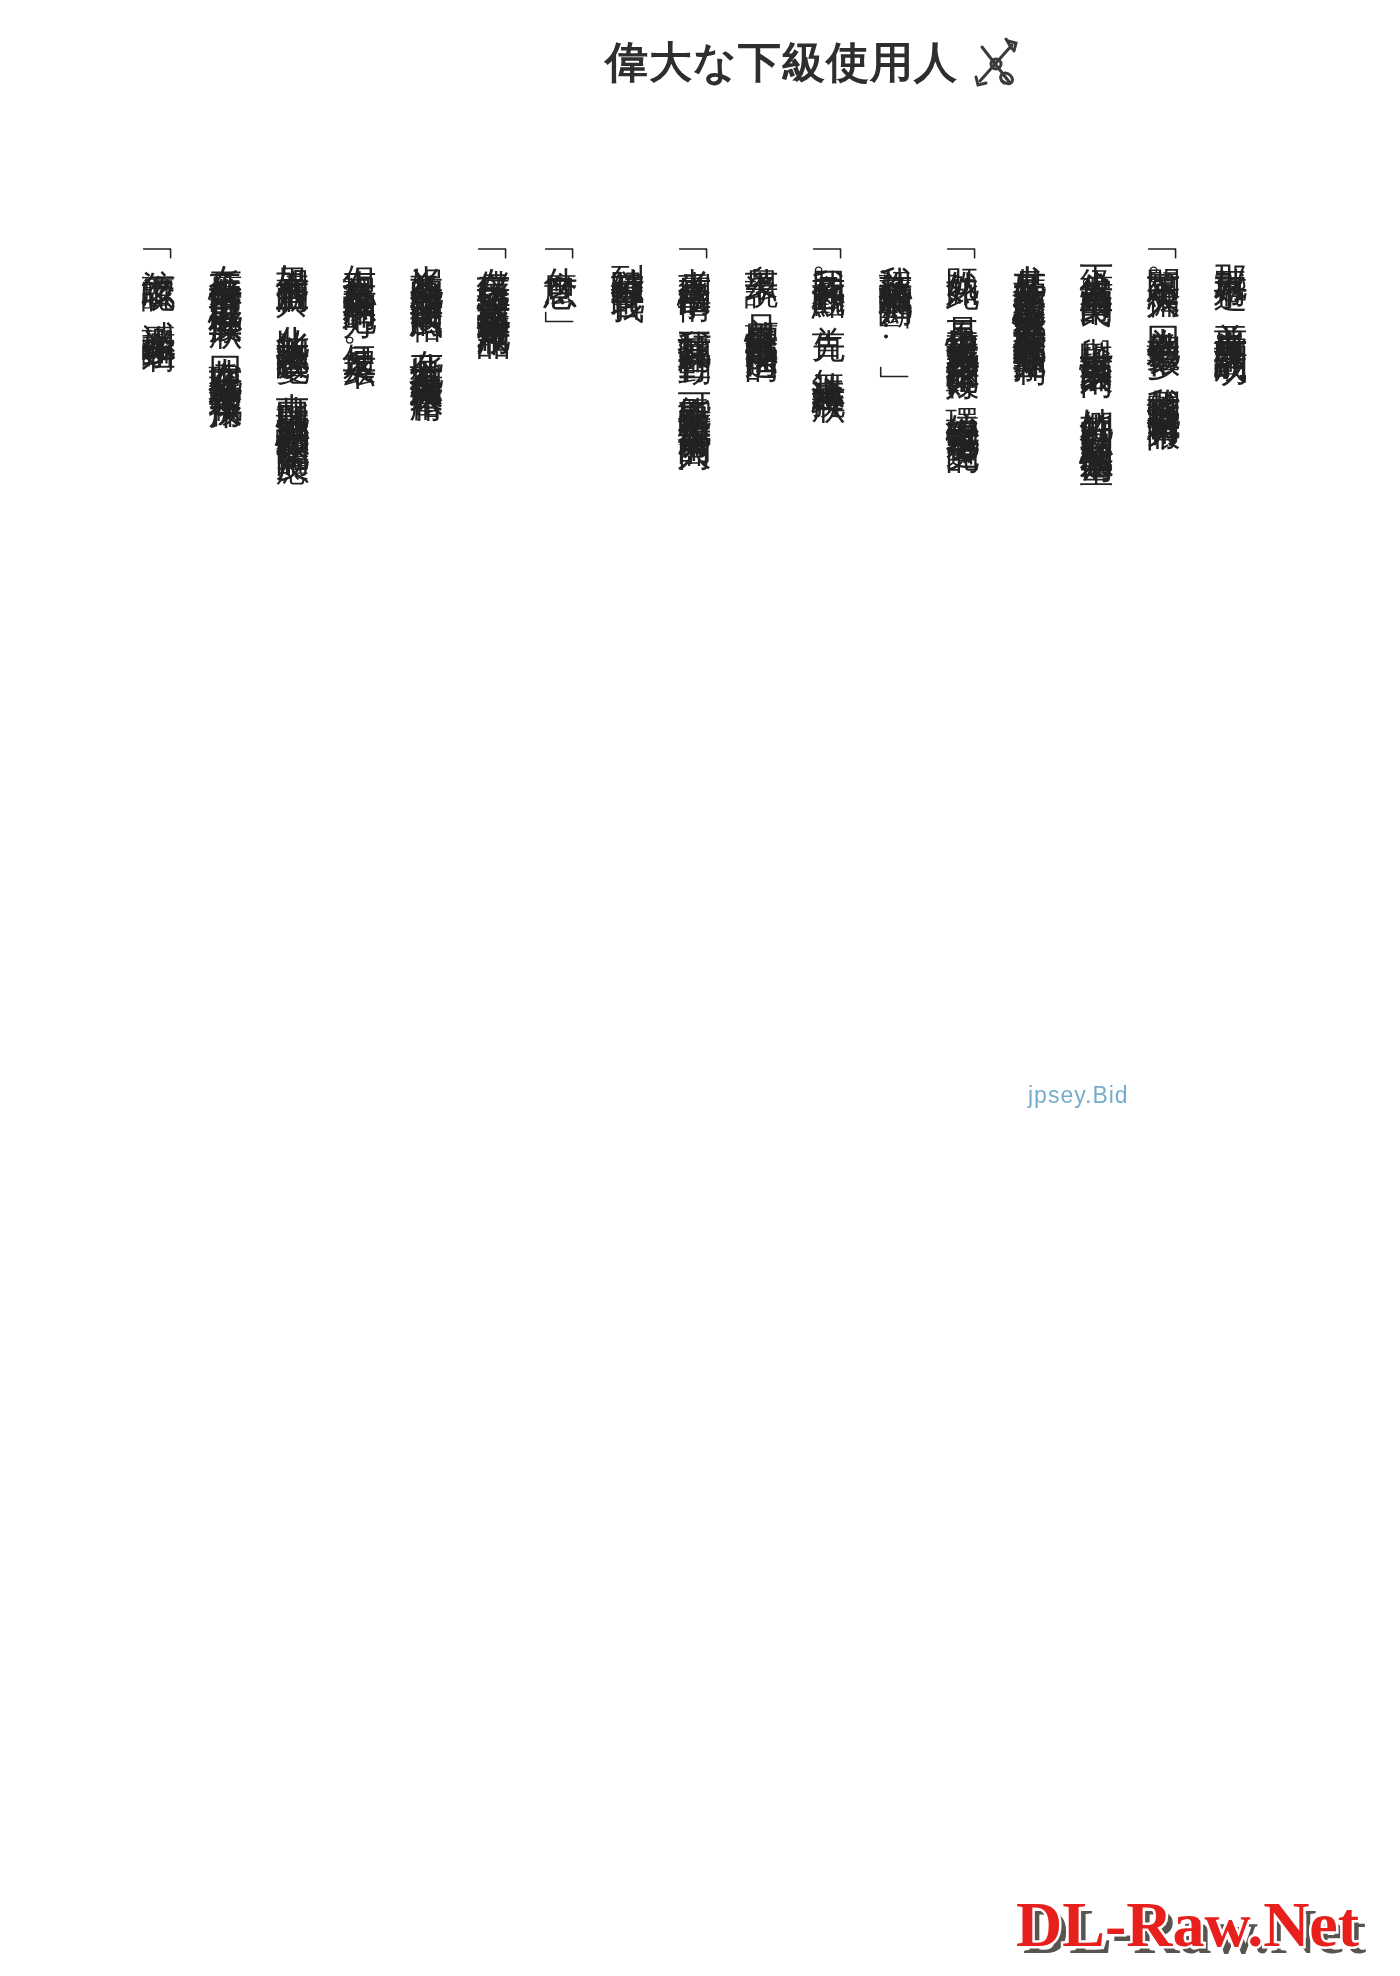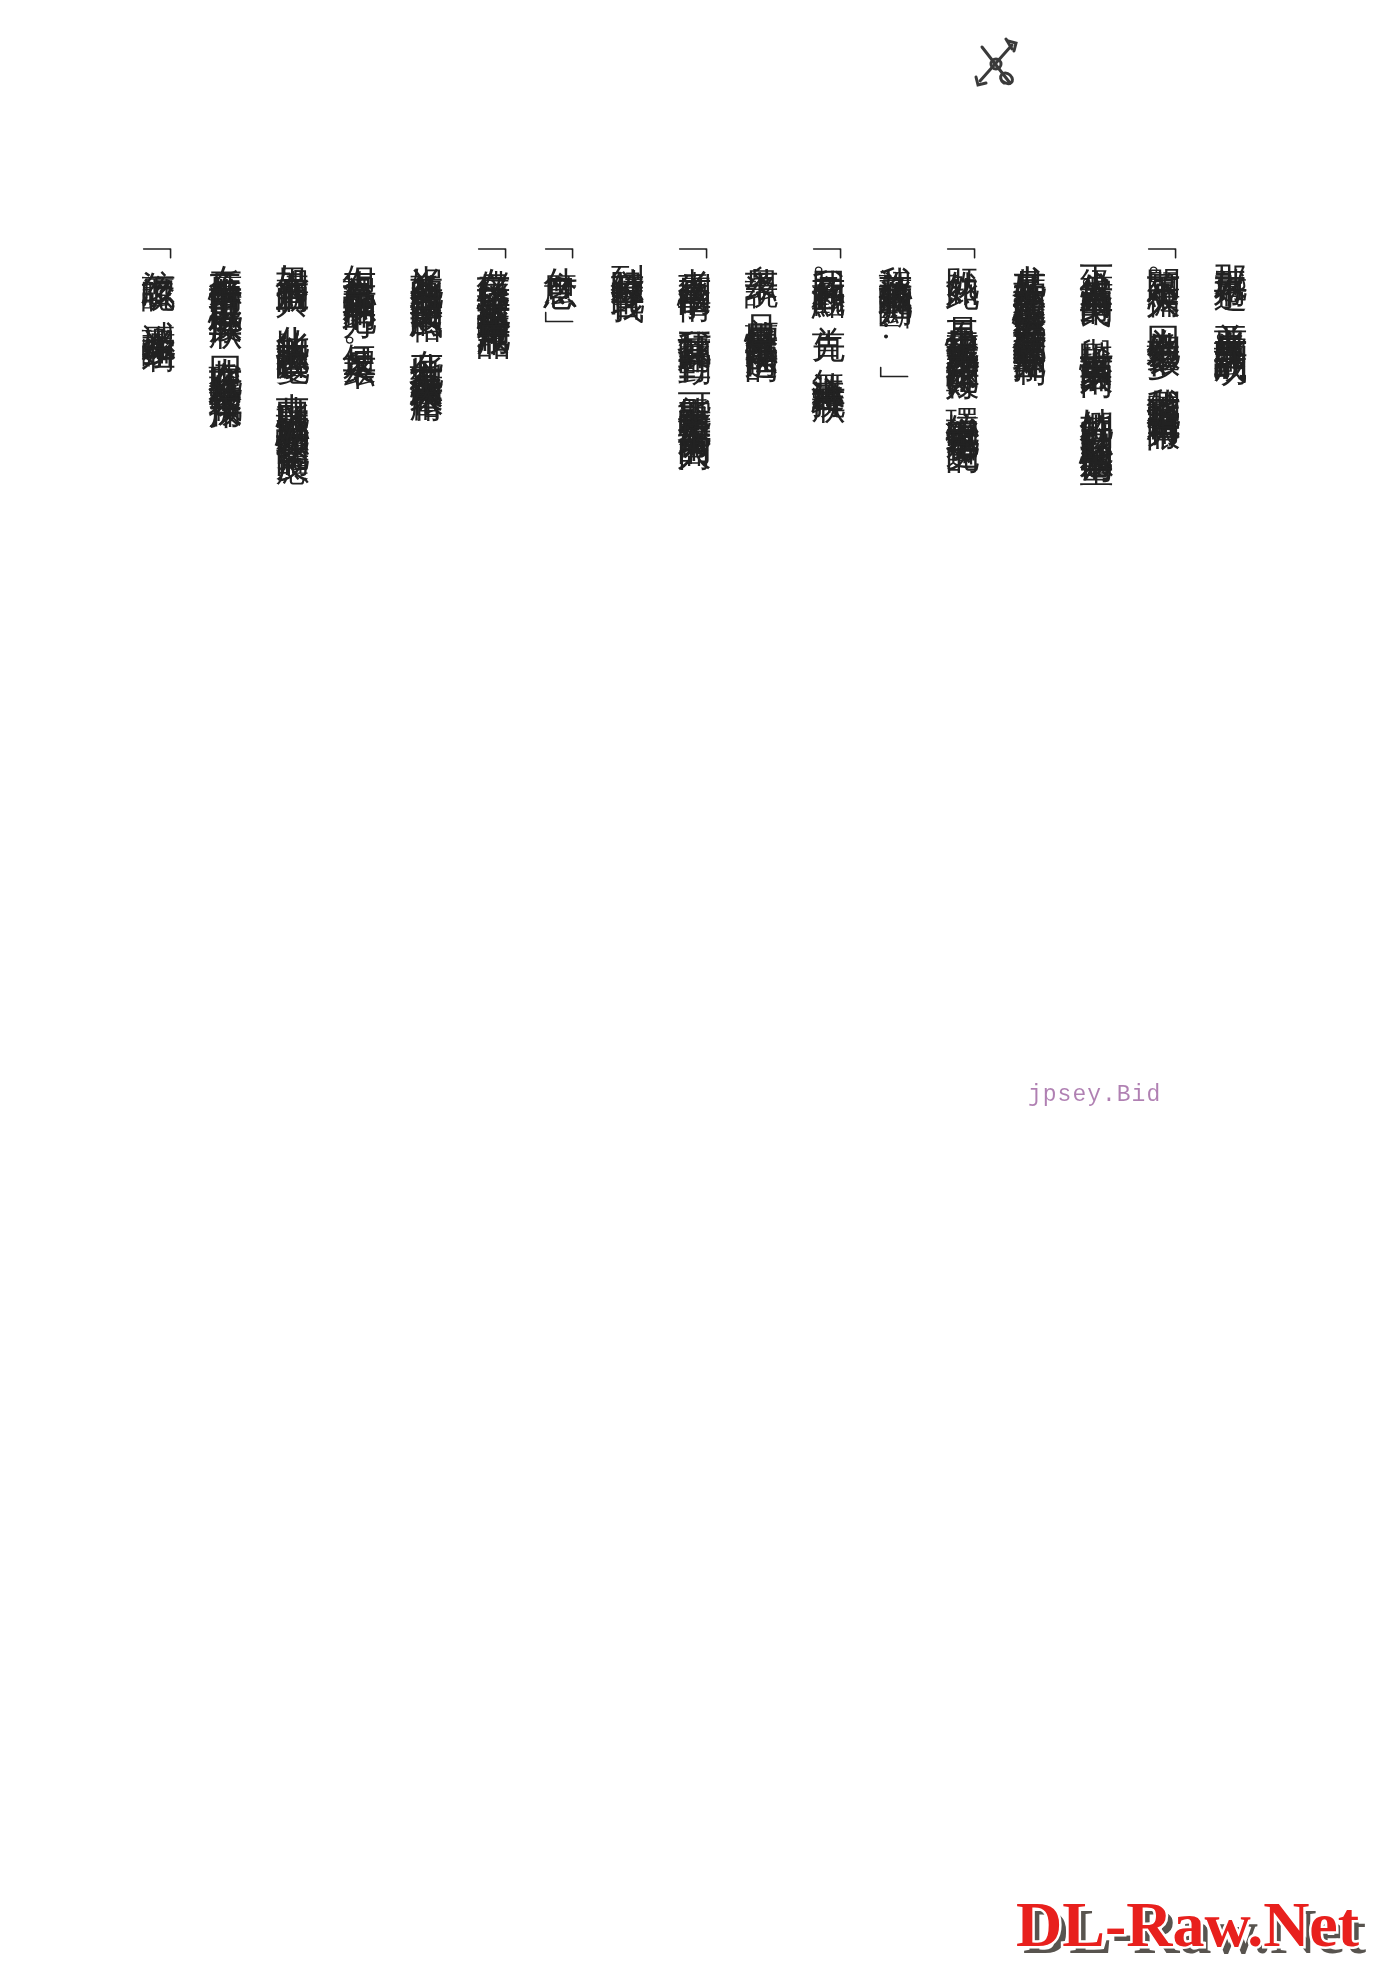--- a/index.html
+++ b/index.html
@@ -23,37 +23,38 @@
     position:absolute;top:238px;right:136px;
     height:1580px;width:1143px;
     writing-mode:vertical-rl;
     font-size:34px;line-height:67px;letter-spacing:3px;
     color:#222222;
   }
   .col{margin:0;white-space:pre-wrap;}
   
   .faint-watermark{
     position:absolute;left:1028px;top:1082px;
-    font-size:23px;color:#701a75;opacity:.55;
-    font-family:Liberation Mono, monospace;
+    font-size:23px;color:#0369a1;opacity:.55;
+    font-family:Liberation Sans, sans-serif;
     letter-spacing:1px;
     text-align:center;
   }
   .red-watermark{
     position:absolute;right:6px;bottom:4px;width:390px;height:96px;
   }
   .red-watermark text{
     font-family:"Liberation Serif","DejaVu Serif",serif;
     font-weight:bold;font-size:64px;
   }
 </style>
 </head>
 <body>
 
 <div class="header">
+  <div class="header-title">偉大な下級使用人</div>
   <svg class="header-ornament" viewBox="0 0 48 52" xmlns="http://www.w3.org/2000/svg" fill="none">
     <g stroke="#3a3a3a" stroke-width="3" stroke-linecap="round">
       <path d="M8 44 L40 8"></path>
       <path d="M10 10 L38 46"></path>
       <path d="M36 4 L44 6 L42 14"></path>
       <path d="M34 2 L40 12"></path>
       <path d="M4 40 L6 48 L14 46"></path>
       <path d="M30 44 C38 50 44 44 38 38 C32 32 24 40 32 46"></path>
     </g>
     <circle cx="24" cy="27" r="5" stroke="#3a3a3a" stroke-width="3"></circle>

